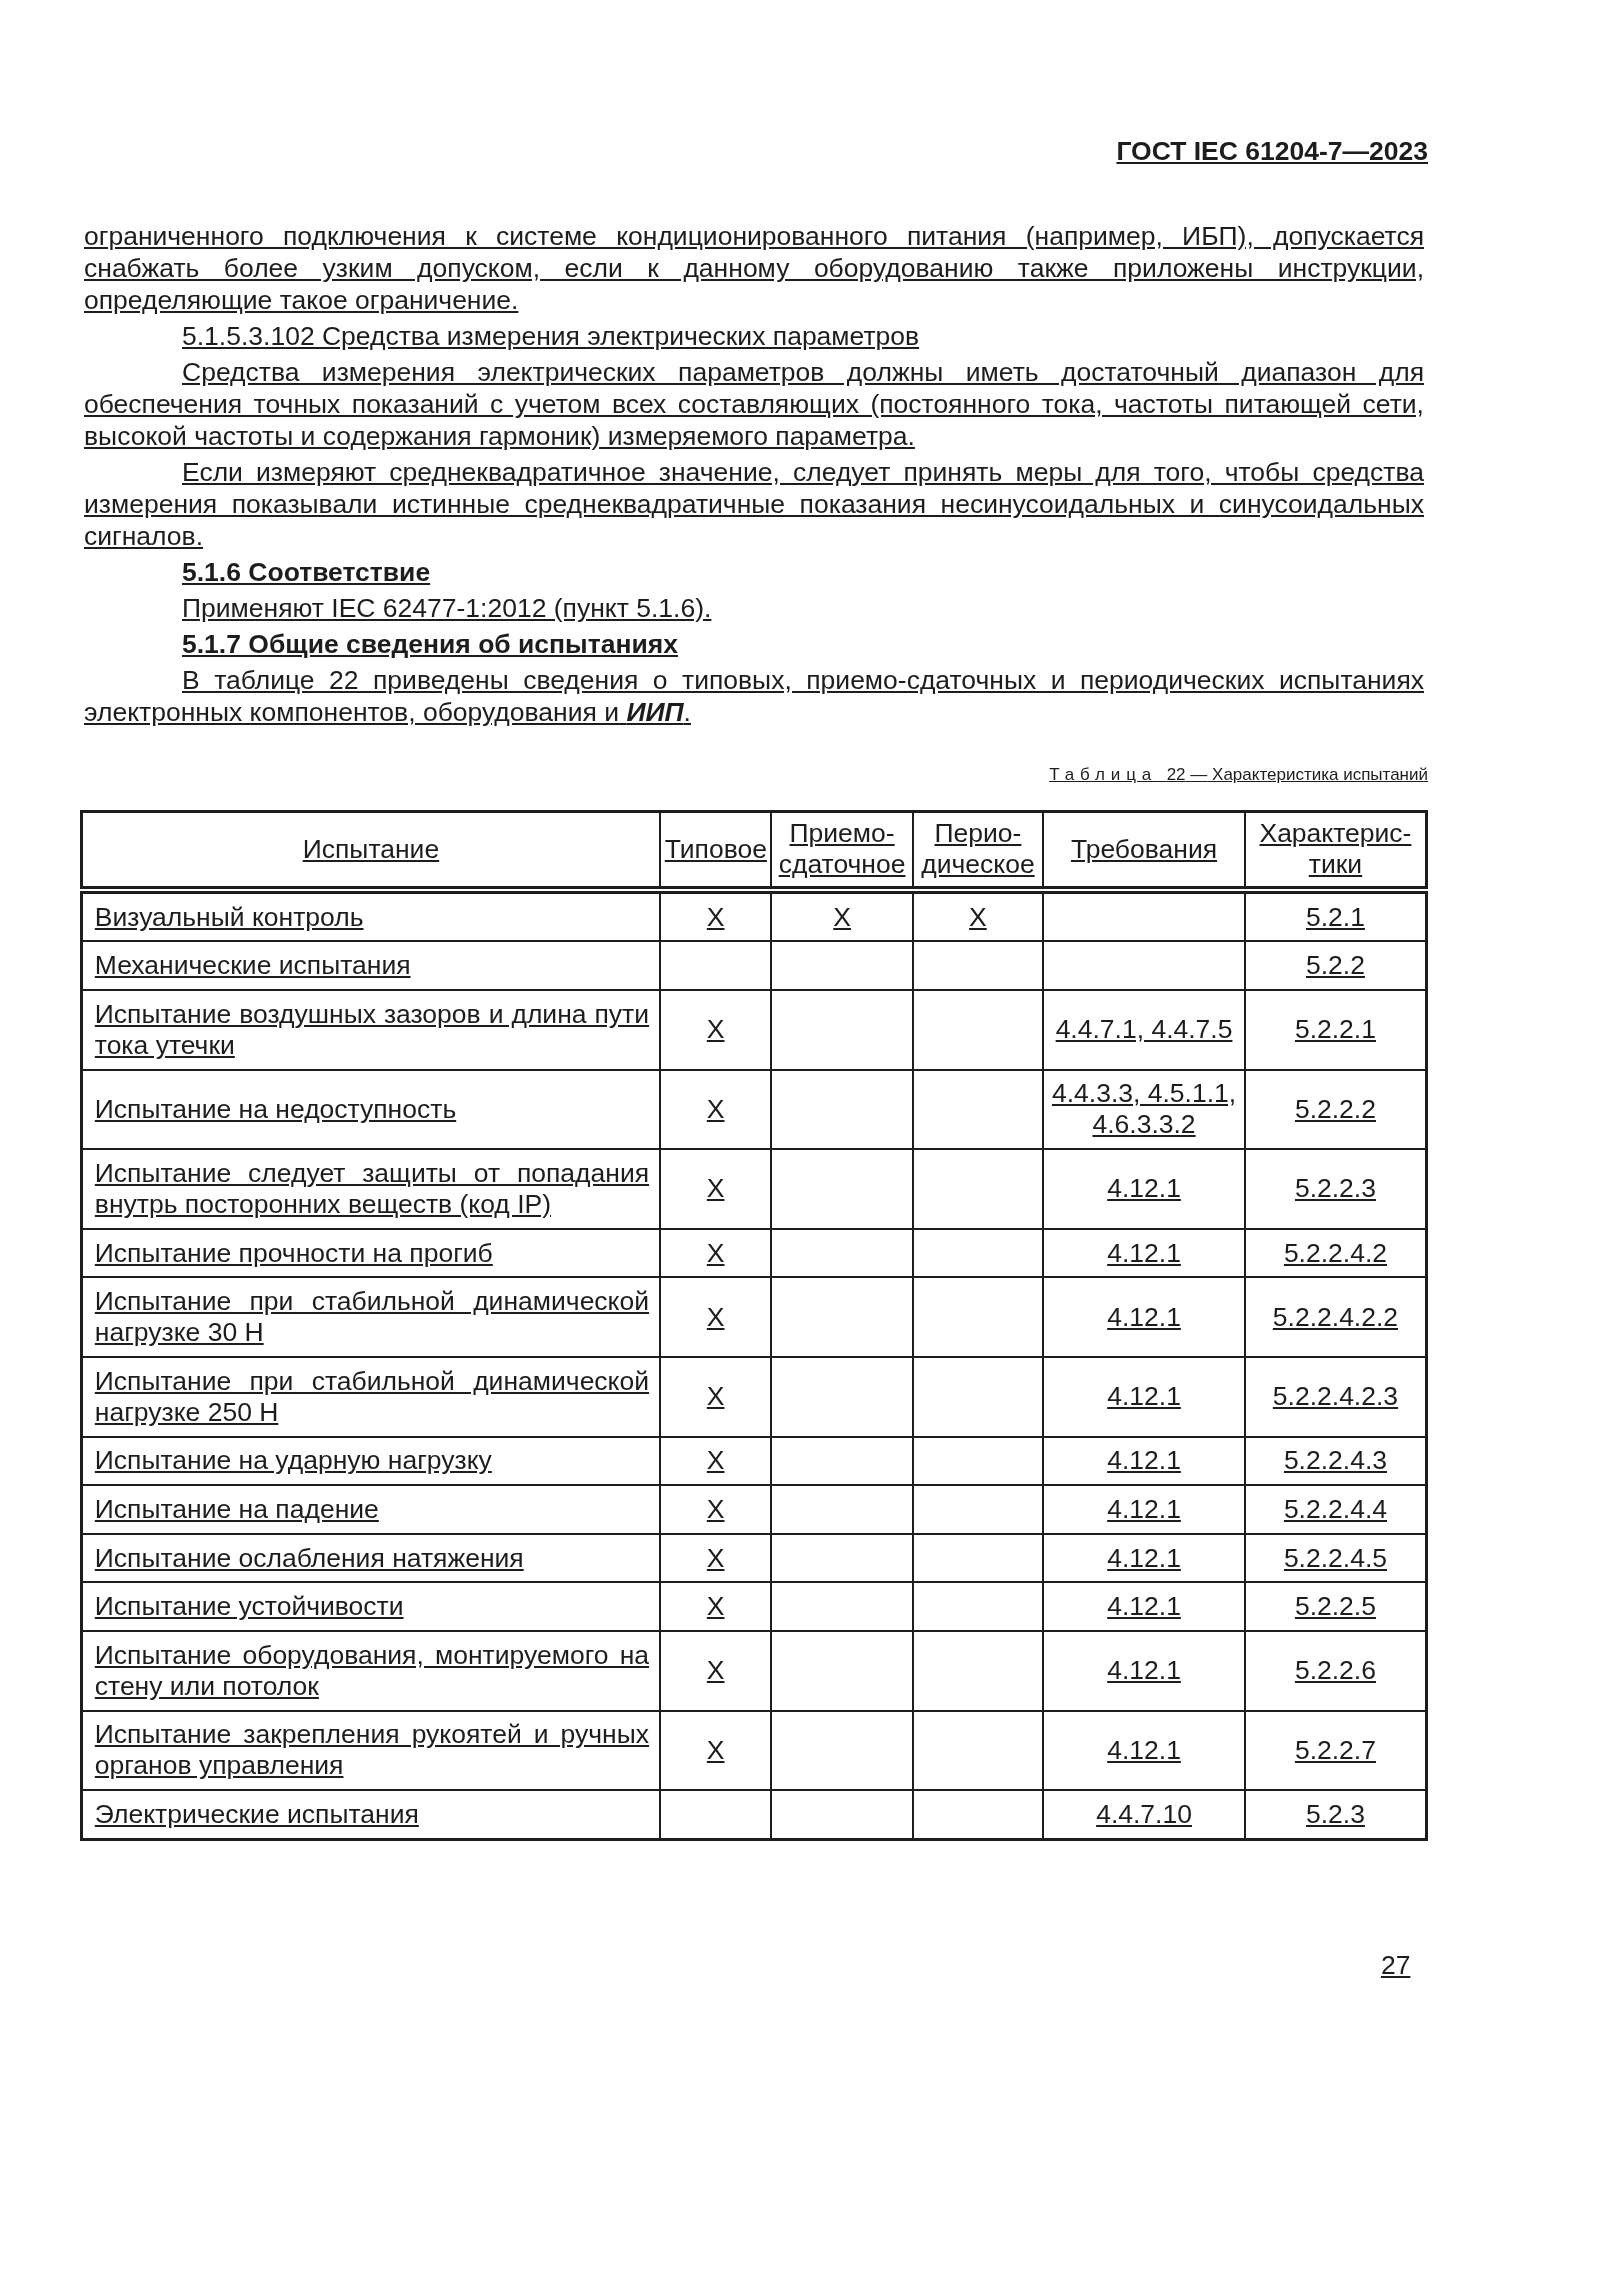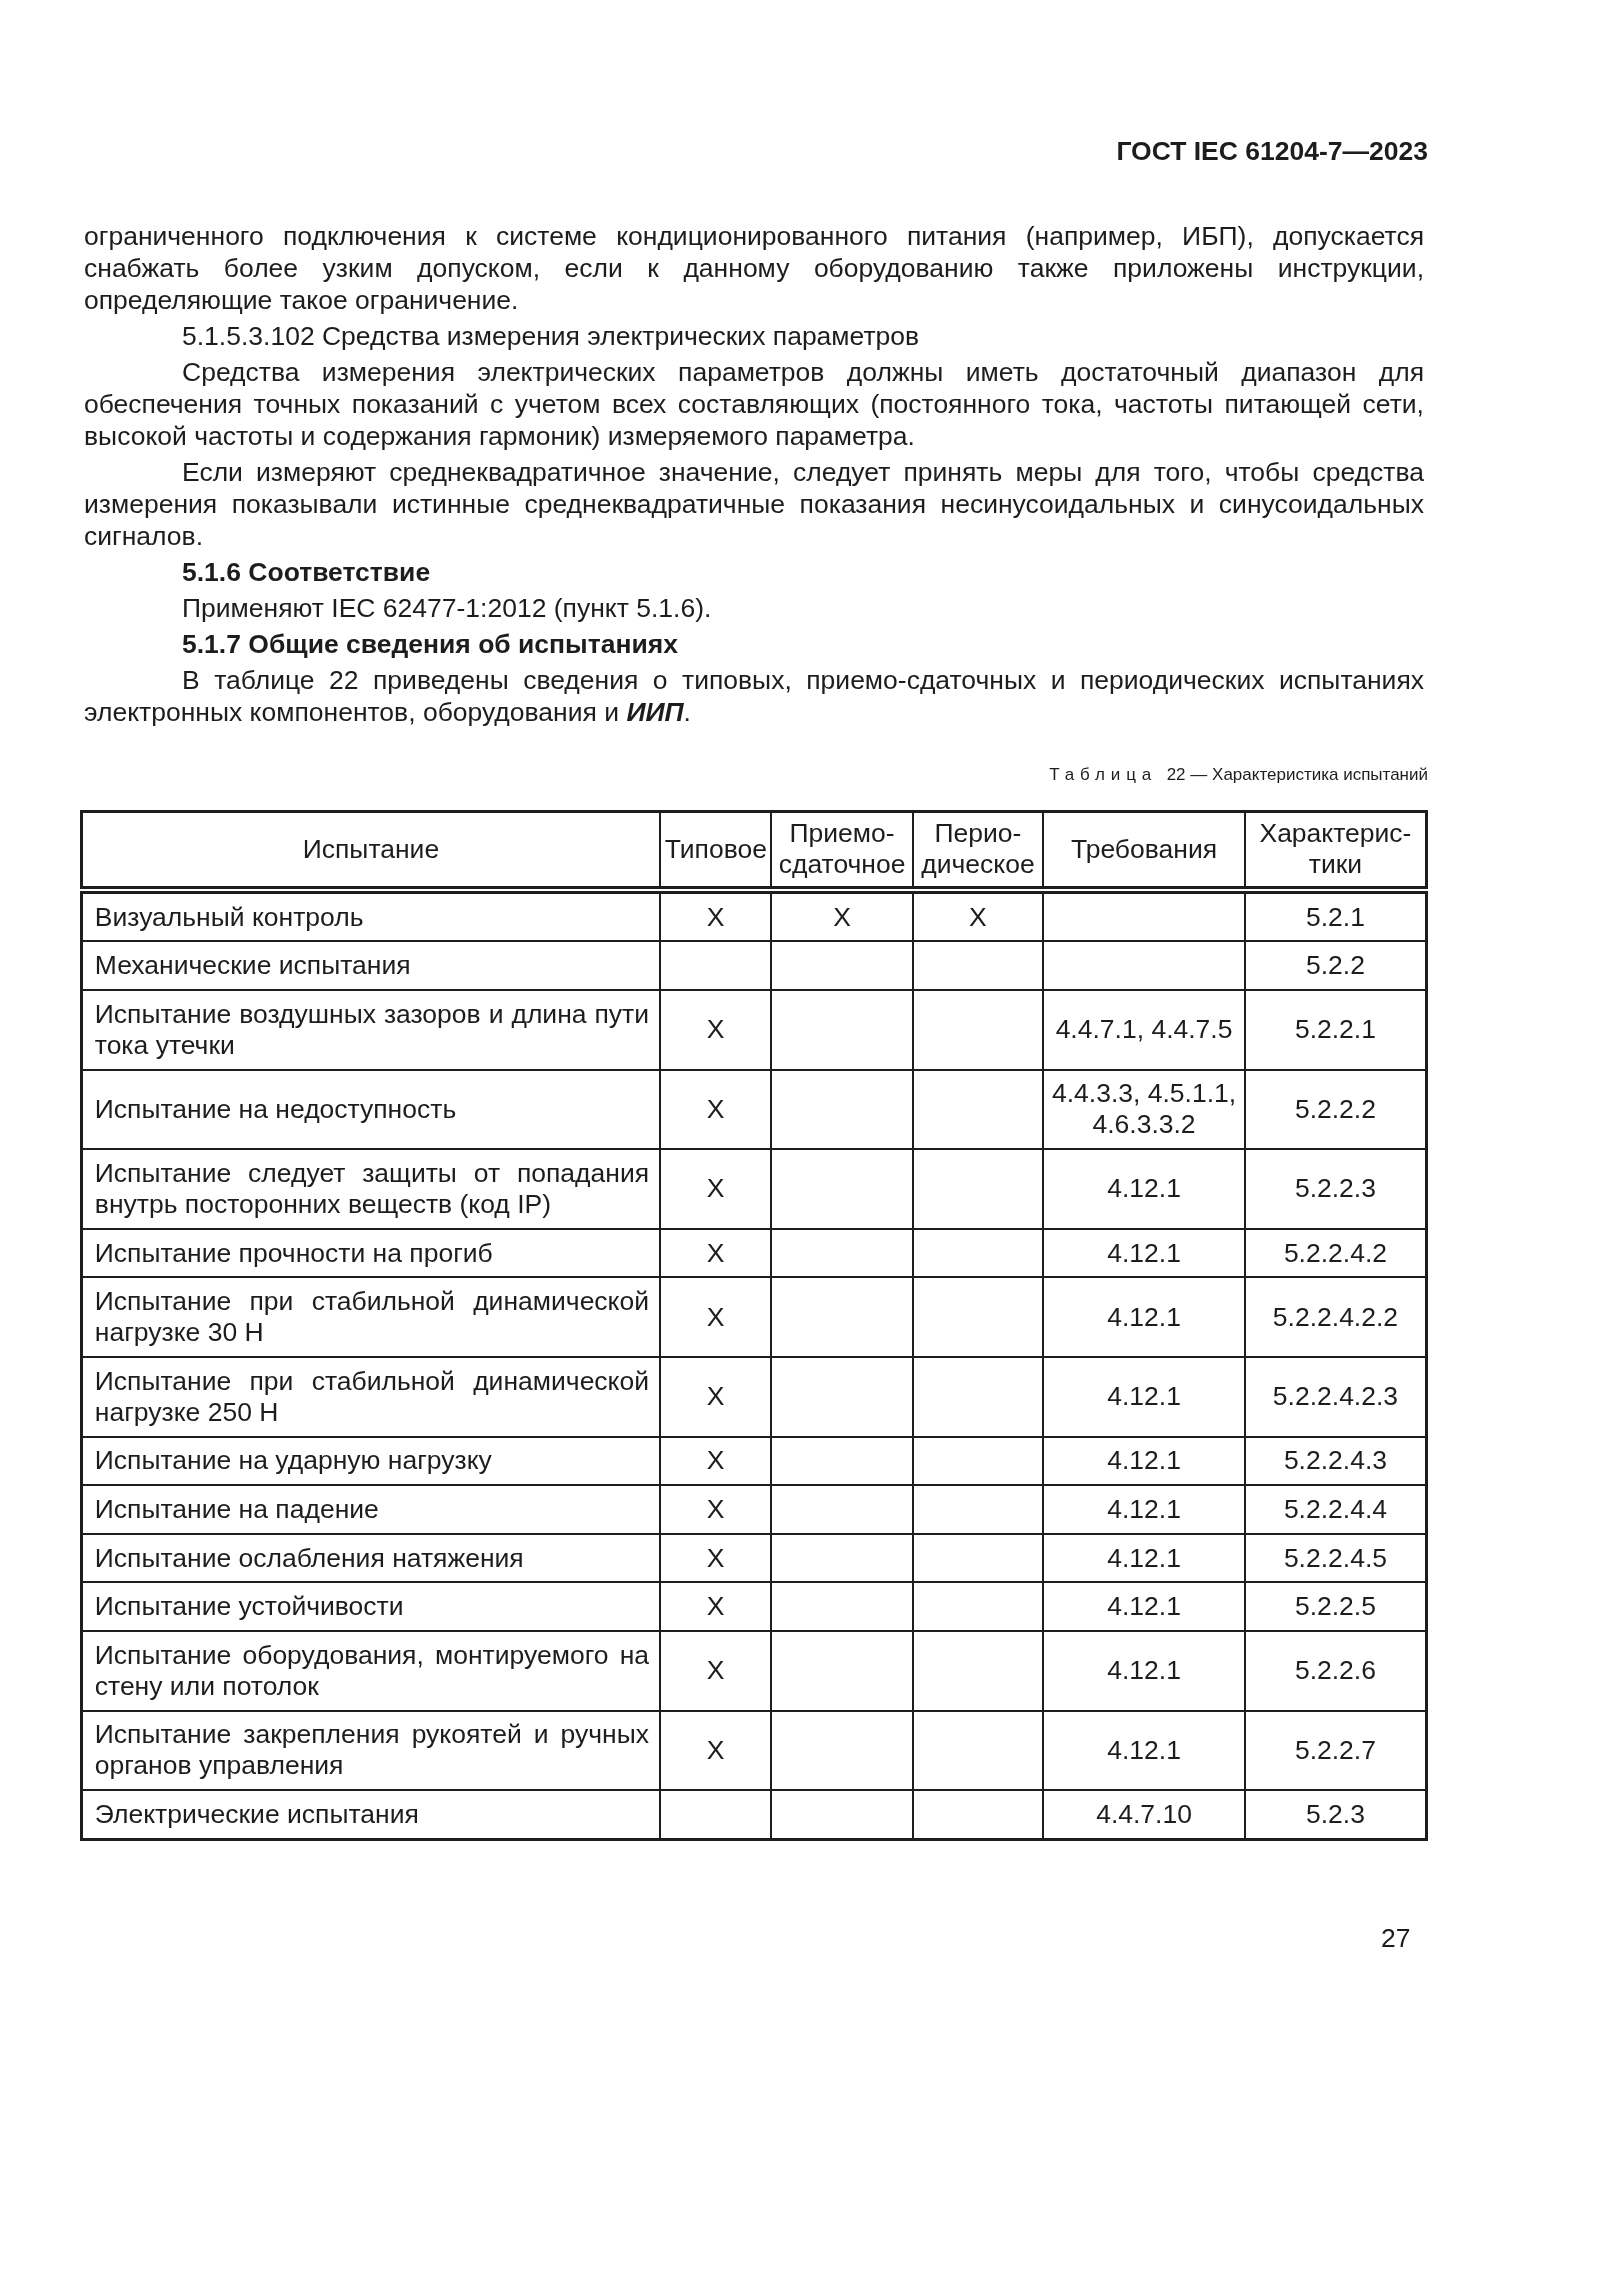--- a/index.html
+++ b/index.html
@@ -10,20 +10,21 @@
     color: #1d1d1d;
     font-family: "Liberation Sans", sans-serif;
     -webkit-font-smoothing: antialiased;
   }
   .page {
     box-sizing: border-box;
     width: 1621px;
     height: 2293px;
     padding: 137px 193px 0 80px;
     overflow: hidden;
+    text-decoration: underline;
   }
   .doc-header {
     text-align: right;
     font-weight: bold;
     font-size: 26.5px;
     line-height: 29px;
   }
   .body-text {
     margin-top: 54px;
     font-size: 26.5px;
@@ -67,21 +68,21 @@
     white-space: pre-line;
     border-bottom: 8.8px double #1d1d1d;
     height: 65px;
   }
   table.tests td { padding: 7.8px 3.9px; text-align: center; }
   table.tests td.name {
     text-align: justify;
     padding: 7.8px 9.8px 7.8px 11.8px;
   }
   .page-number {
-    margin-top: 83px;
+    margin-top: 110px;
     text-align: right;
     font-size: 26.5px;
     line-height: 29px;
     padding-right: 17.6px;
   }
 </style>
 </head>
 <body>
 
 <div class="page">

